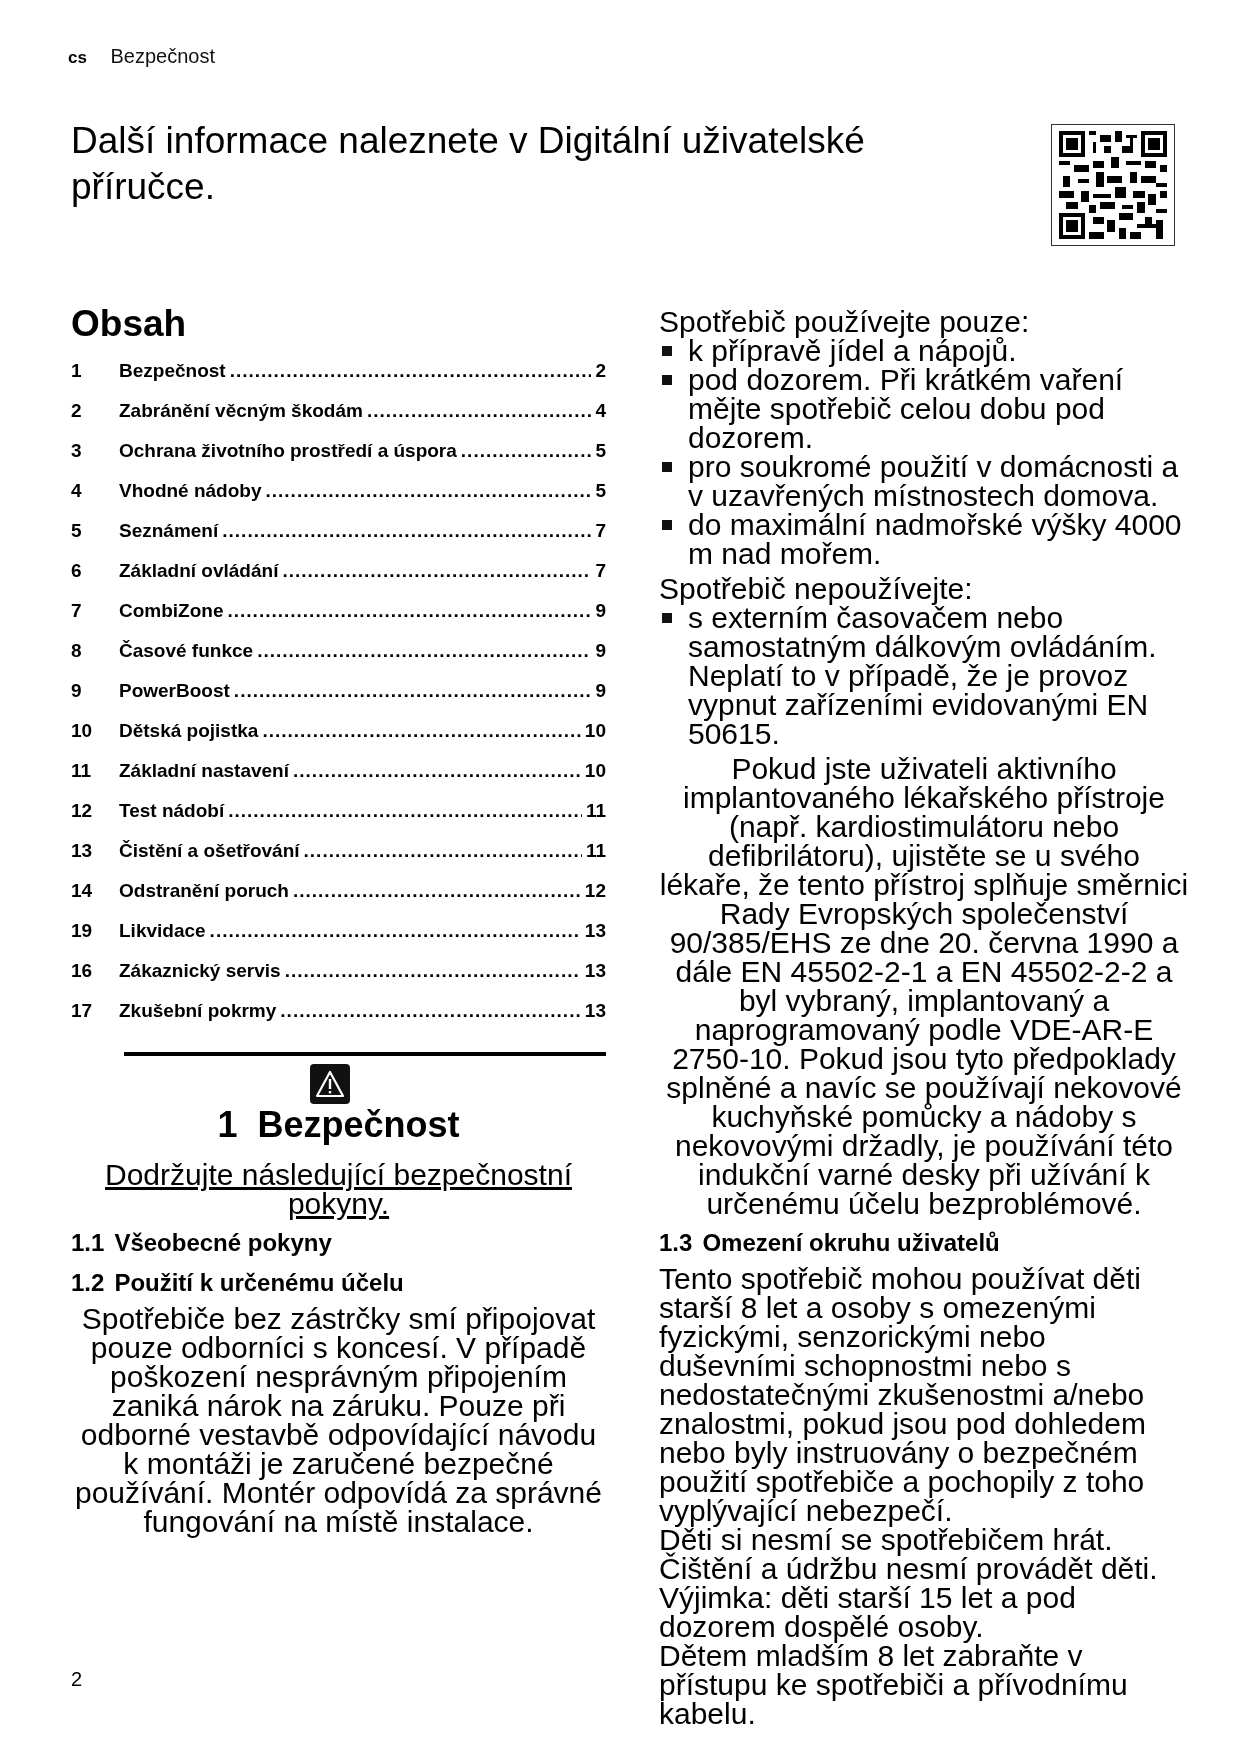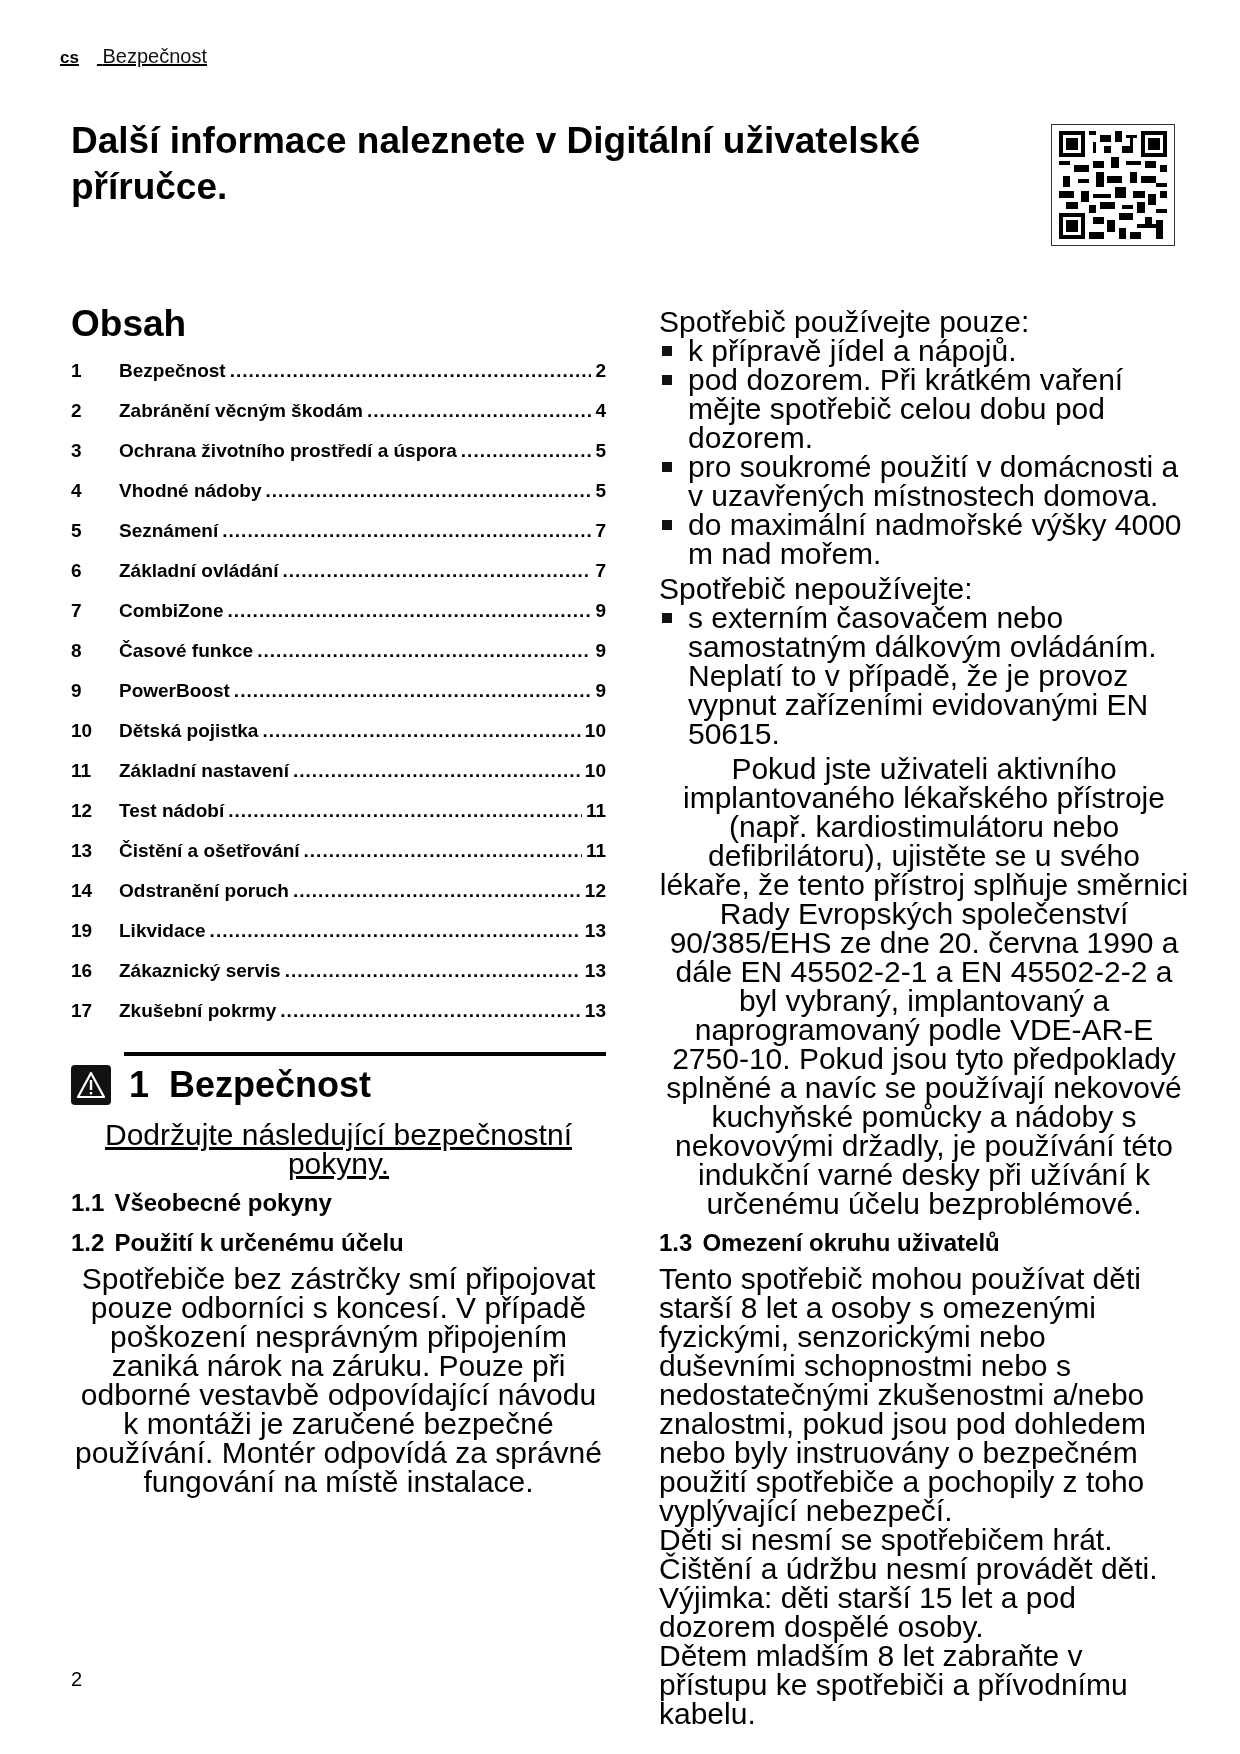--- a/index.html
+++ b/index.html
@@ -1,44 +1,44 @@
 <!DOCTYPE html>
 <html><head>
 <meta charset="utf-8">
 <style>
   html, body { margin: 0; padding: 0; background: #ffffff; }
   body {
     width: 1240px; height: 1754px; position: relative; overflow: hidden;
     font-family: "Liberation Sans", "DejaVu Sans", sans-serif; color: #000;
   }
-  .header { position: absolute; left: 60px; top: 45px; font-size: 20px; text-decoration: underline; }
+  .header { position: absolute; left: 68px; top: 45px; font-size: 20px; }
   .header .lang { font-weight: bold; font-size: 17px; margin-right: 18px; }
   .header .section { font-weight: normal; color: #111; }
 
   .hero-title {
     position: absolute; left: 71px; top: 118px; width: 900px;
-    font-size: 37px; font-weight: bold; line-height: 46px; margin: 0;
+    font-size: 37px; font-weight: normal; line-height: 46px; margin: 0;
   }
   .qr { position: absolute; left: 1051px; top: 124px; width: 124px; height: 122px;
         border: 1px solid #333; background: #fff; box-sizing: border-box; padding: 6px; }
   .qr svg { width: 100%; height: 100%; display: block; }
 
   .col-left { position: absolute; left: 71px; top: 300px; width: 535px; }
   .col-right { position: absolute; left: 659px; top: 307px; width: 530px; }
 
   .toc-title { font-size: 37px; font-weight: bold; margin: 0 0 12px 0; line-height: 48px; }
   .toc-row { display: flex; align-items: baseline; height: 40px; font-size: 19px; font-weight: bold; }
   .toc-num { width: 48px; flex: none; }
   .toc-label { flex: none; white-space: nowrap; }
   .toc-dots { flex: 1; overflow: hidden; white-space: nowrap; margin: 0 4px; letter-spacing: 1px; }
   .toc-dots::before { content: "................................................................................................................................"; }
   .toc-page { flex: none; text-align: right; }
 
   .section-rule { border-top: 4px solid #000; margin-left: 53px; margin-top: 12px; }
-  .section-head { display: flex; align-items: center; margin-top: 8px; }
+  .section-head { display: flex; align-items: center; margin-top: 8px; flex-direction: column; }
   .warn-box { width: 40px; height: 40px; background: #111; border-radius: 4px; display: flex;
               align-items: center; justify-content: center; margin-right: 18px; }
   .warn-box svg { width: 30px; height: 28px; }
   .section-title { font-size: 36px; font-weight: bold; }
   .section-title .num { margin-right: 20px; }
 
   p, li { font-size: 30px; line-height: 29px; margin: 0; }
   .intro { margin-top: 14px; text-decoration: underline; }
   .sub-head { font-size: 24px; font-weight: bold; margin: 10px 0 6px 0; line-height: 30px; }
   .sub-head .num { margin-right: 10px; }

